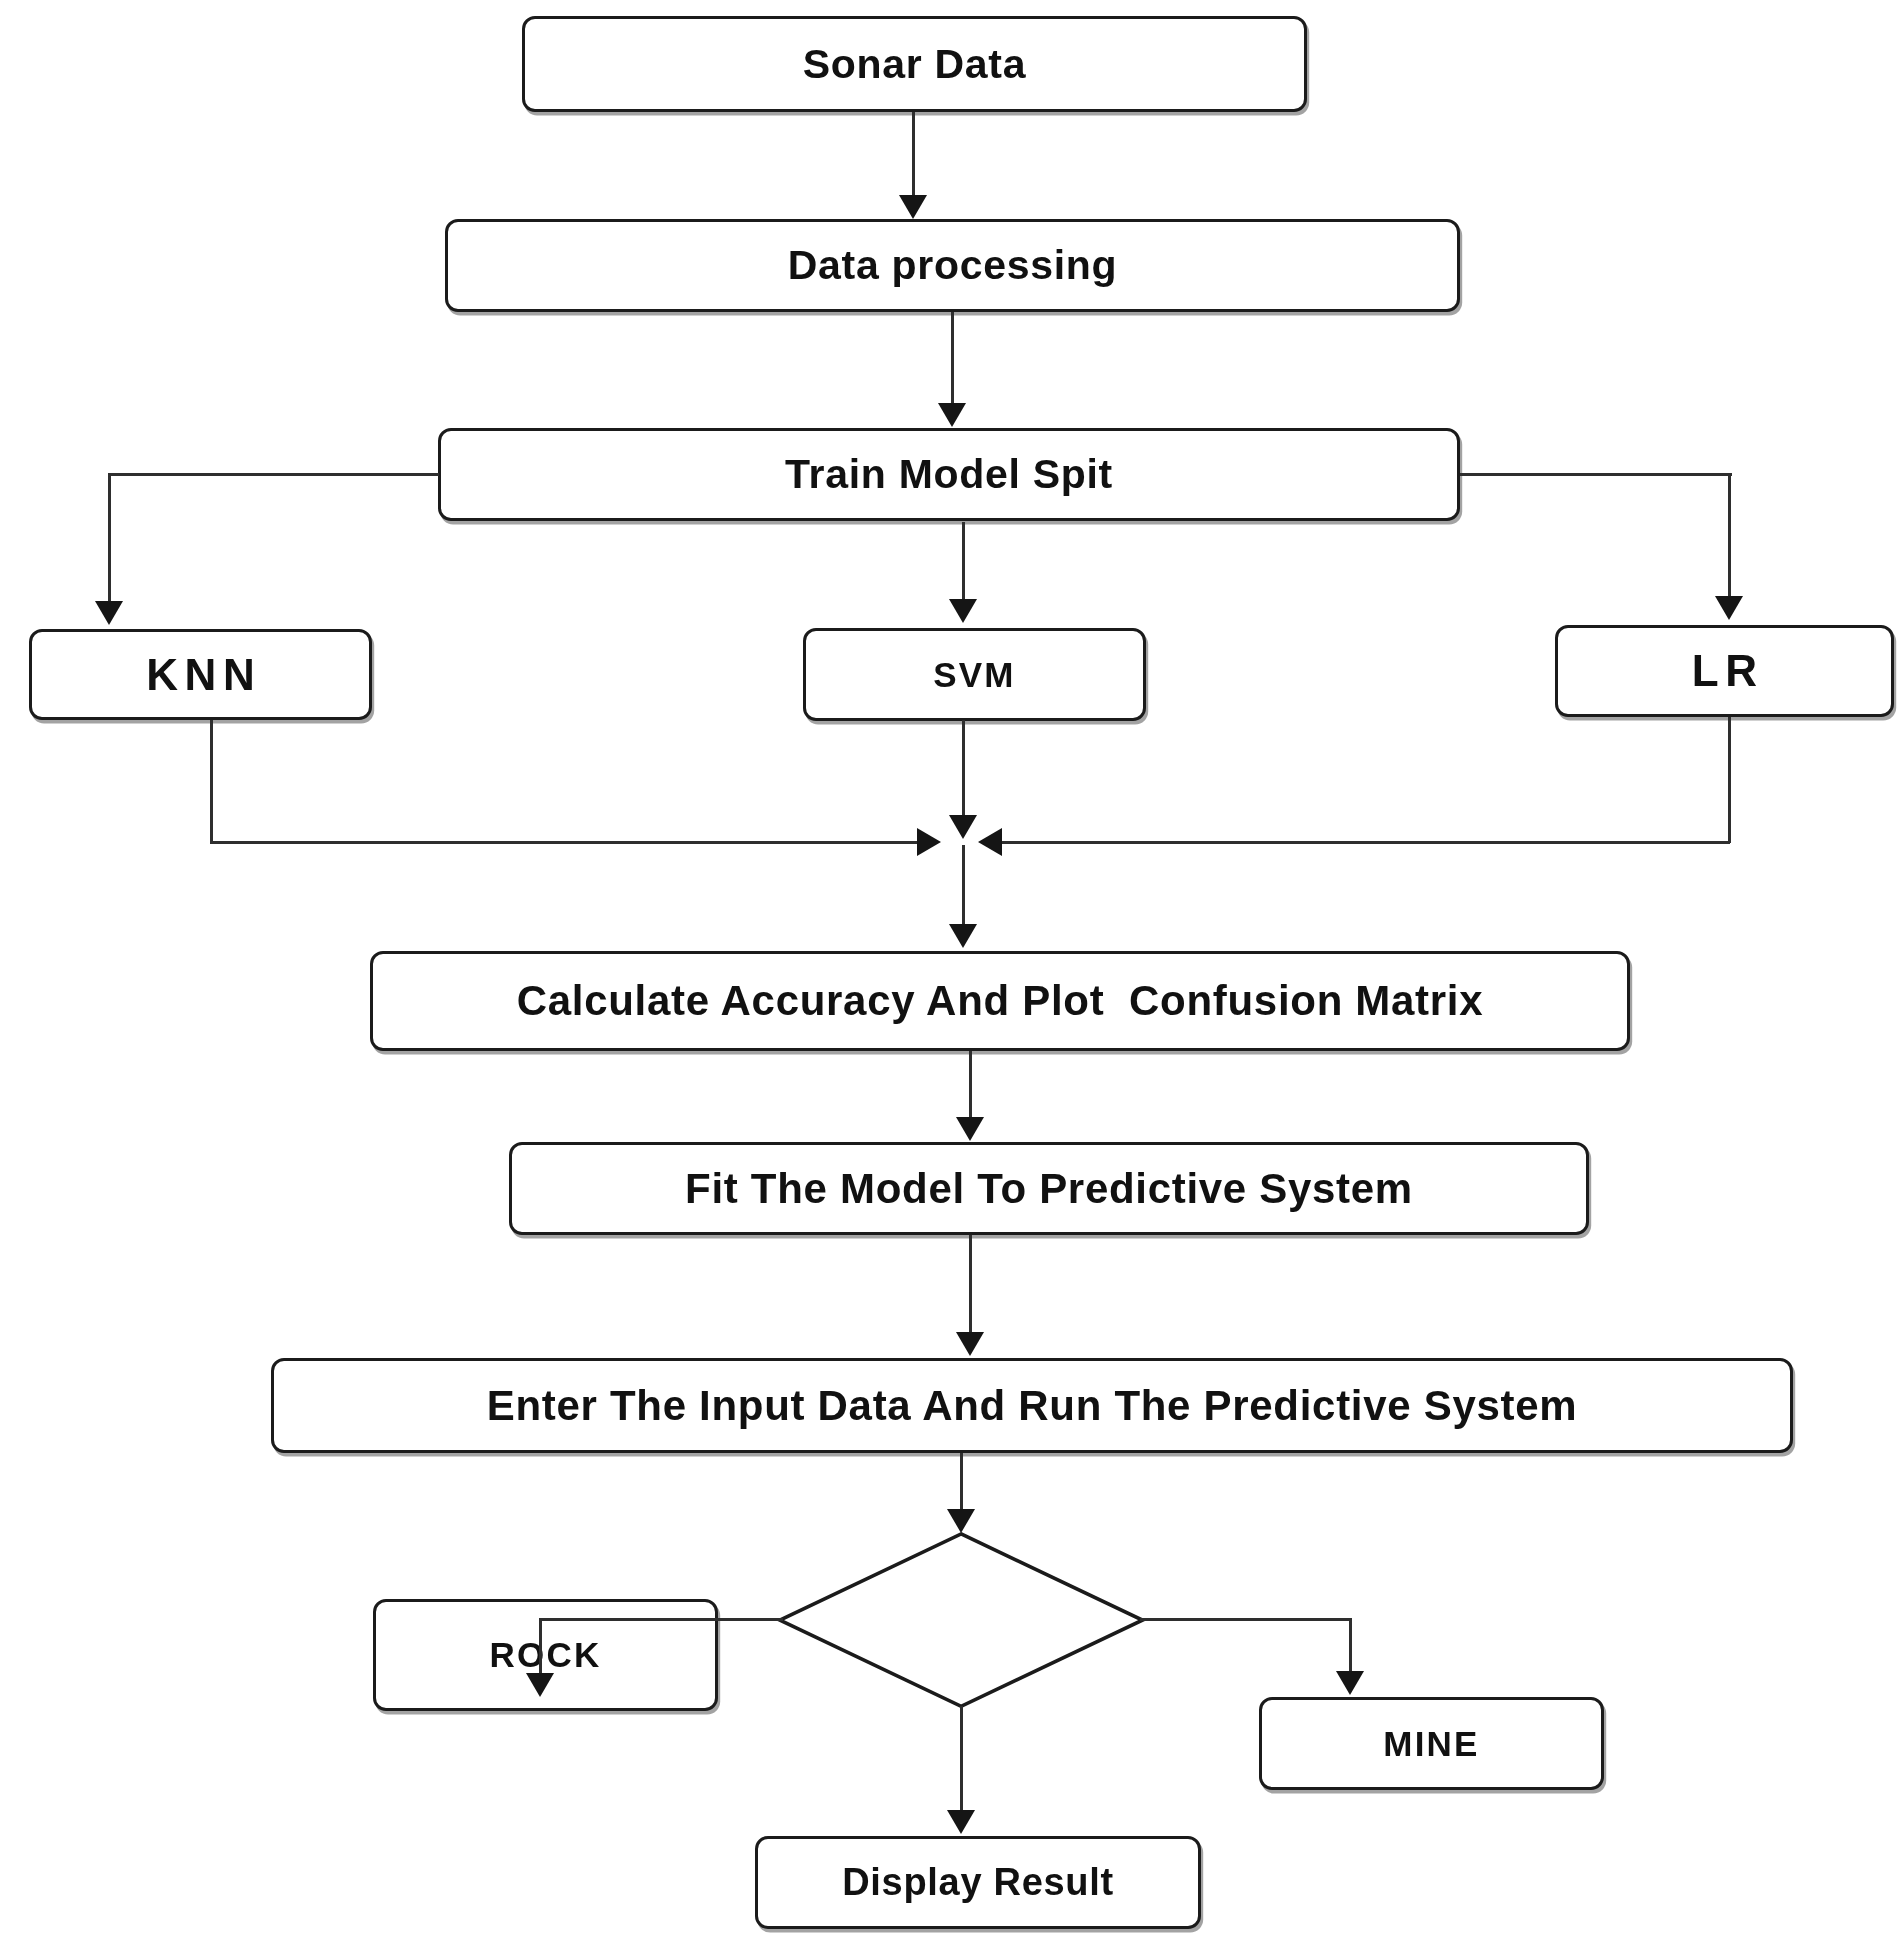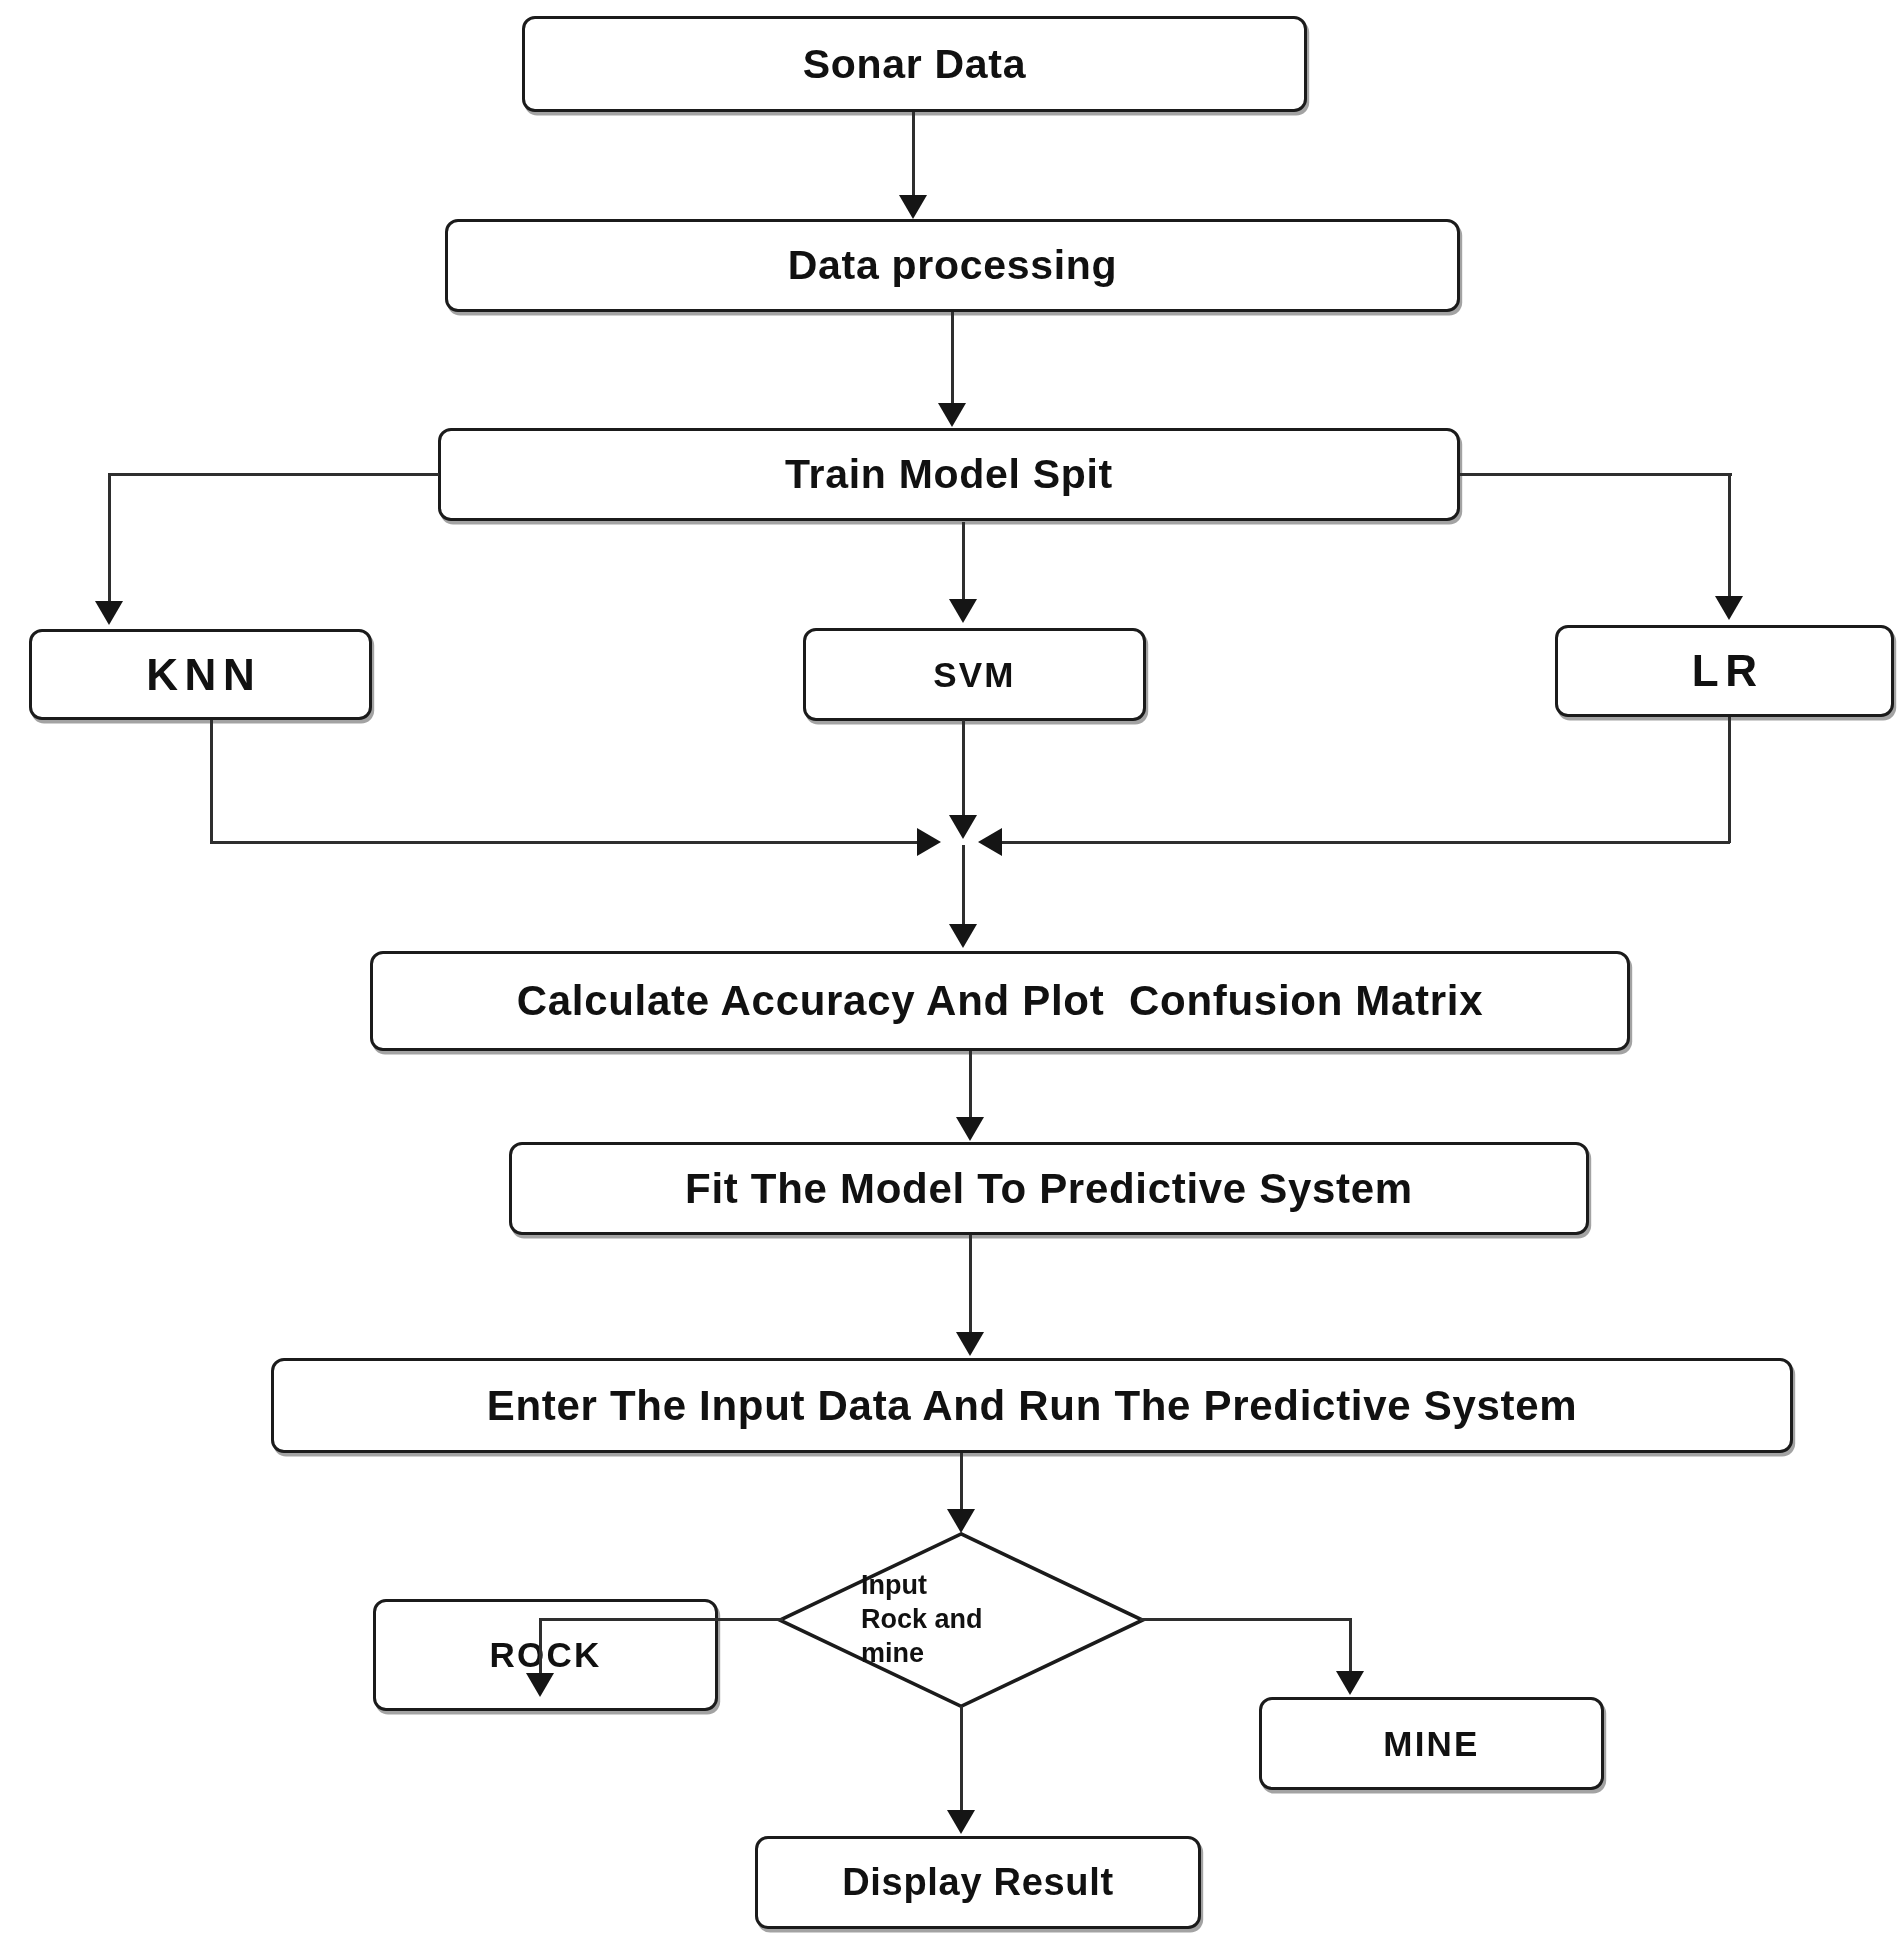--- a/index.html
+++ b/index.html
@@ -87,25 +87,20 @@
     <span class="lbl-sm">MINE</span>
   </div>
 
   <div class="box" style="left:755px;top:1836px;width:446px;height:93px;">
     <span class="lbl-md" style="font-size:38px;">Display Result</span>
   </div>
 
   <svg class="diamond-svg" width="369" height="179" viewBox="0 0 505 245">
     <polygon points="252,4 500,122 252,240 4,122" fill="#ffffff" stroke="#1b1b1b" stroke-width="5"></polygon>
   </svg>
-  <div class="diamond-text">
-    <div>Input</div>
-    <div>Rock and</div>
-    <div>mine</div>
-  </div>
 
   <div class="vline" style="left:912px;top:112px;height:85px;"></div>
   <div class="ah-down" style="left:899px;top:195px;"></div>
 
   <div class="vline" style="left:951px;top:312px;height:92px;"></div>
   <div class="ah-down" style="left:938px;top:403px;"></div>
 
   <div class="hline" style="left:109px;top:473px;width:330px;"></div>
   <div class="vline" style="left:108px;top:473px;height:130px;"></div>
   <div class="ah-down" style="left:95px;top:601px;"></div>

